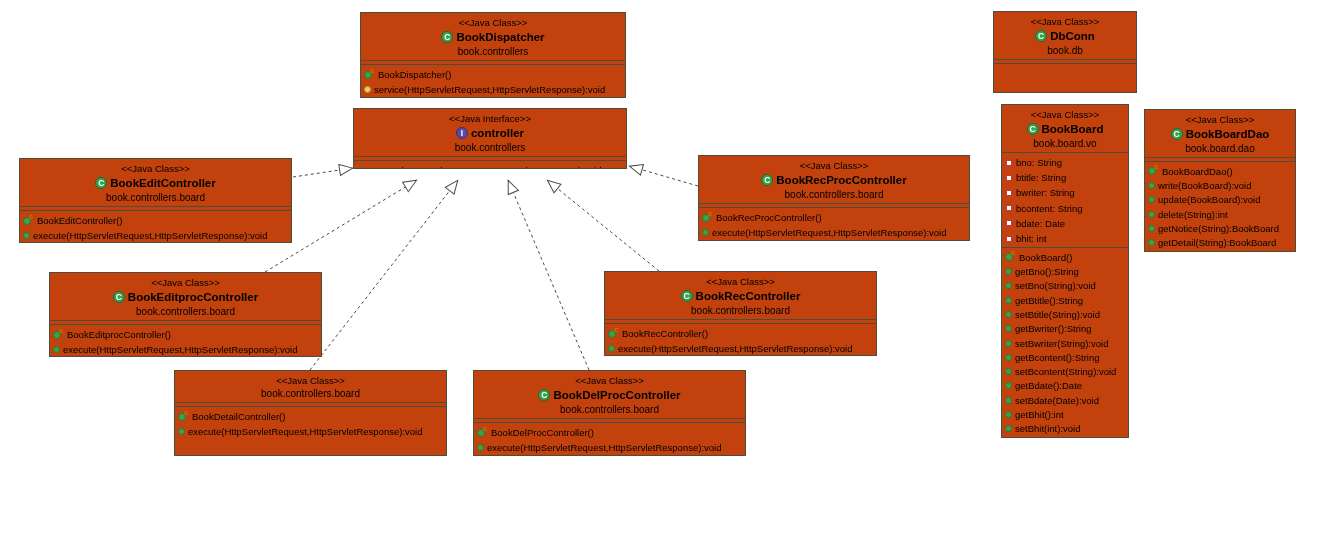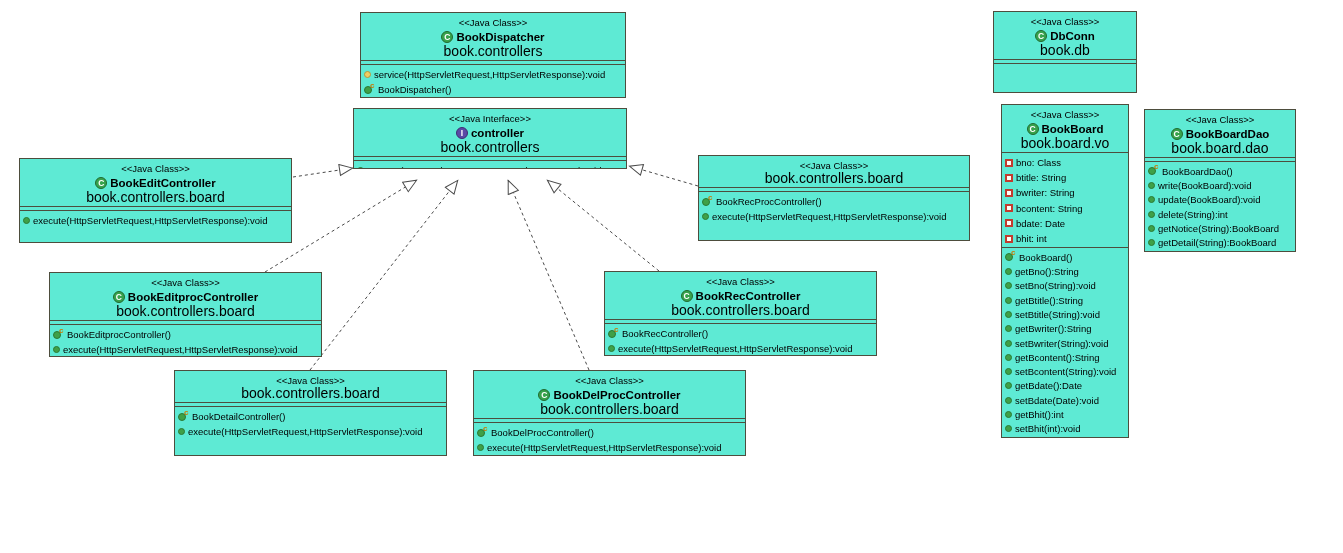--- a/index.html
+++ b/index.html
@@ -1,23 +1,23 @@
 <!DOCTYPE html>
 <html><head>
 <meta charset="utf-8">
 <style>
   html,body{margin:0;padding:0;background:#ffffff;}
   body{width:1343px;height:553px;position:relative;font-family:"Liberation Sans",sans-serif;color:#000;}
   .canvas{position:absolute;left:0;top:0;width:1343px;height:553px;}
-  .uml-box{position:absolute;box-sizing:border-box;background:#5eead4;border:1px solid #4D4D3D;overflow:hidden;}
+  .uml-box{position:absolute;box-sizing:border-box;background:#c2410c;border:1px solid #4D4D3D;overflow:hidden;}
   .hdr{text-align:center;padding:3px 2px 2px;border-bottom:1px solid #4D4D3D;}
   .stereo{font-size:9.5px;line-height:13px;}
   .name-row{display:flex;align-items:center;justify-content:center;gap:3px;line-height:16px;}
   .cname{font-size:11.5px;font-weight:bold;letter-spacing:0;}
-  .pkg{font-size:14px;line-height:13px;}
+  .pkg{font-size:10px;line-height:13px;}
   .sep2{height:3px;border-bottom:1px solid #4D4D3D;}
   .sep1{height:0;border-bottom:1px solid #4D4D3D;}
   .members{padding:2px 0 1px;}
   .row{display:flex;align-items:center;gap:3px;height:15px;padding:0 3px;font-size:9.5px;white-space:nowrap;}
   .row-field{height:15.2px;}
   .dense .row{height:14.3px;align-items:center;}
   .tight .row{height:13.5px;}
   .u{text-decoration:underline;}
   .ic{flex:none;display:inline-block;position:relative;box-sizing:border-box;}
   .ic-class{width:12px;height:12px;border-radius:50%;background:#38A24C;border:1px solid #1F6B31;color:#fff;font-size:8.5px;font-weight:bold;line-height:10px;text-align:center;}
@@ -58,27 +58,27 @@
       <div class="stereo">&lt;&lt;Java Class&gt;&gt;</div>
       <div class="name-row">
           <span class="ic ic-class"></span>
           <span class="cname">BookDispatcher</span>
         </div>
       <div class="pkg">book.controllers</div>
     </div>
     <div class="sep2"></div>
     <div class="members">
         <div class="row row-method">
+          <span class="ic ic-constructor"></span>
+          <span class="lbl">BookDispatcher()</span>
+        </div>
+        <div class="row row-method">
           <span class="ic ic-protected"></span>
           <span class="lbl">service(HttpServletRequest,HttpServletResponse):void</span>
         </div>
-        <div class="row row-method">
-          <span class="ic ic-constructor"></span>
-          <span class="lbl">BookDispatcher()</span>
-        </div>
       </div>
   </div>
 
   <div class="uml-box" style="left:353px;top:108px;width:274px;height:61px;">
     <div class="hdr">
       <div class="stereo">&lt;&lt;Java Interface&gt;&gt;</div>
       <div class="name-row">
           <span class="ic ic-interface"></span>
           <span class="cname">controller</span>
         </div>
@@ -98,20 +98,24 @@
       <div class="stereo">&lt;&lt;Java Class&gt;&gt;</div>
       <div class="name-row">
           <span class="ic ic-class"></span>
           <span class="cname">BookEditController</span>
         </div>
       <div class="pkg">book.controllers.board</div>
     </div>
     <div class="sep2"></div>
     <div class="members">
         <div class="row row-method">
+          <span class="ic ic-constructor"></span>
+          <span class="lbl">BookEditController()</span>
+        </div>
+        <div class="row row-method">
           <span class="ic ic-method"></span>
           <span class="lbl">execute(HttpServletRequest,HttpServletResponse):void</span>
         </div>
       </div>
   </div>
 
   <div class="uml-box" style="left:49px;top:272px;width:273px;height:85px;">
     <div class="hdr">
       <div class="stereo">&lt;&lt;Java Class&gt;&gt;</div>
       <div class="name-row">
@@ -191,20 +195,24 @@
         <div class="row row-method">
           <span class="ic ic-method"></span>
           <span class="lbl">execute(HttpServletRequest,HttpServletResponse):void</span>
         </div>
       </div>
   </div>
 
   <div class="uml-box" style="left:698px;top:155px;width:272px;height:86px;">
     <div class="hdr">
       <div class="stereo">&lt;&lt;Java Class&gt;&gt;</div>
+      <div class="name-row">
+          <span class="ic ic-class"></span>
+          <span class="cname">BookRecProcController</span>
+        </div>
       <div class="pkg">book.controllers.board</div>
     </div>
     <div class="sep2"></div>
     <div class="members">
         <div class="row row-method">
           <span class="ic ic-constructor"></span>
           <span class="lbl">BookRecProcController()</span>
         </div>
         <div class="row row-method">
           <span class="ic ic-method"></span>
@@ -230,21 +238,21 @@
       <div class="stereo">&lt;&lt;Java Class&gt;&gt;</div>
       <div class="name-row">
           <span class="ic ic-class"></span>
           <span class="cname">BookBoard</span>
         </div>
       <div class="pkg">book.board.vo</div>
     </div>
     <div class="members">
         <div class="row row-field">
           <span class="ic ic-field-private"></span>
-          <span class="lbl">bno: Class</span>
+          <span class="lbl">bno: String</span>
         </div>
         <div class="row row-field">
           <span class="ic ic-field-private"></span>
           <span class="lbl">btitle: String</span>
         </div>
         <div class="row row-field">
           <span class="ic ic-field-private"></span>
           <span class="lbl">bwriter: String</span>
         </div>
         <div class="row row-field">

